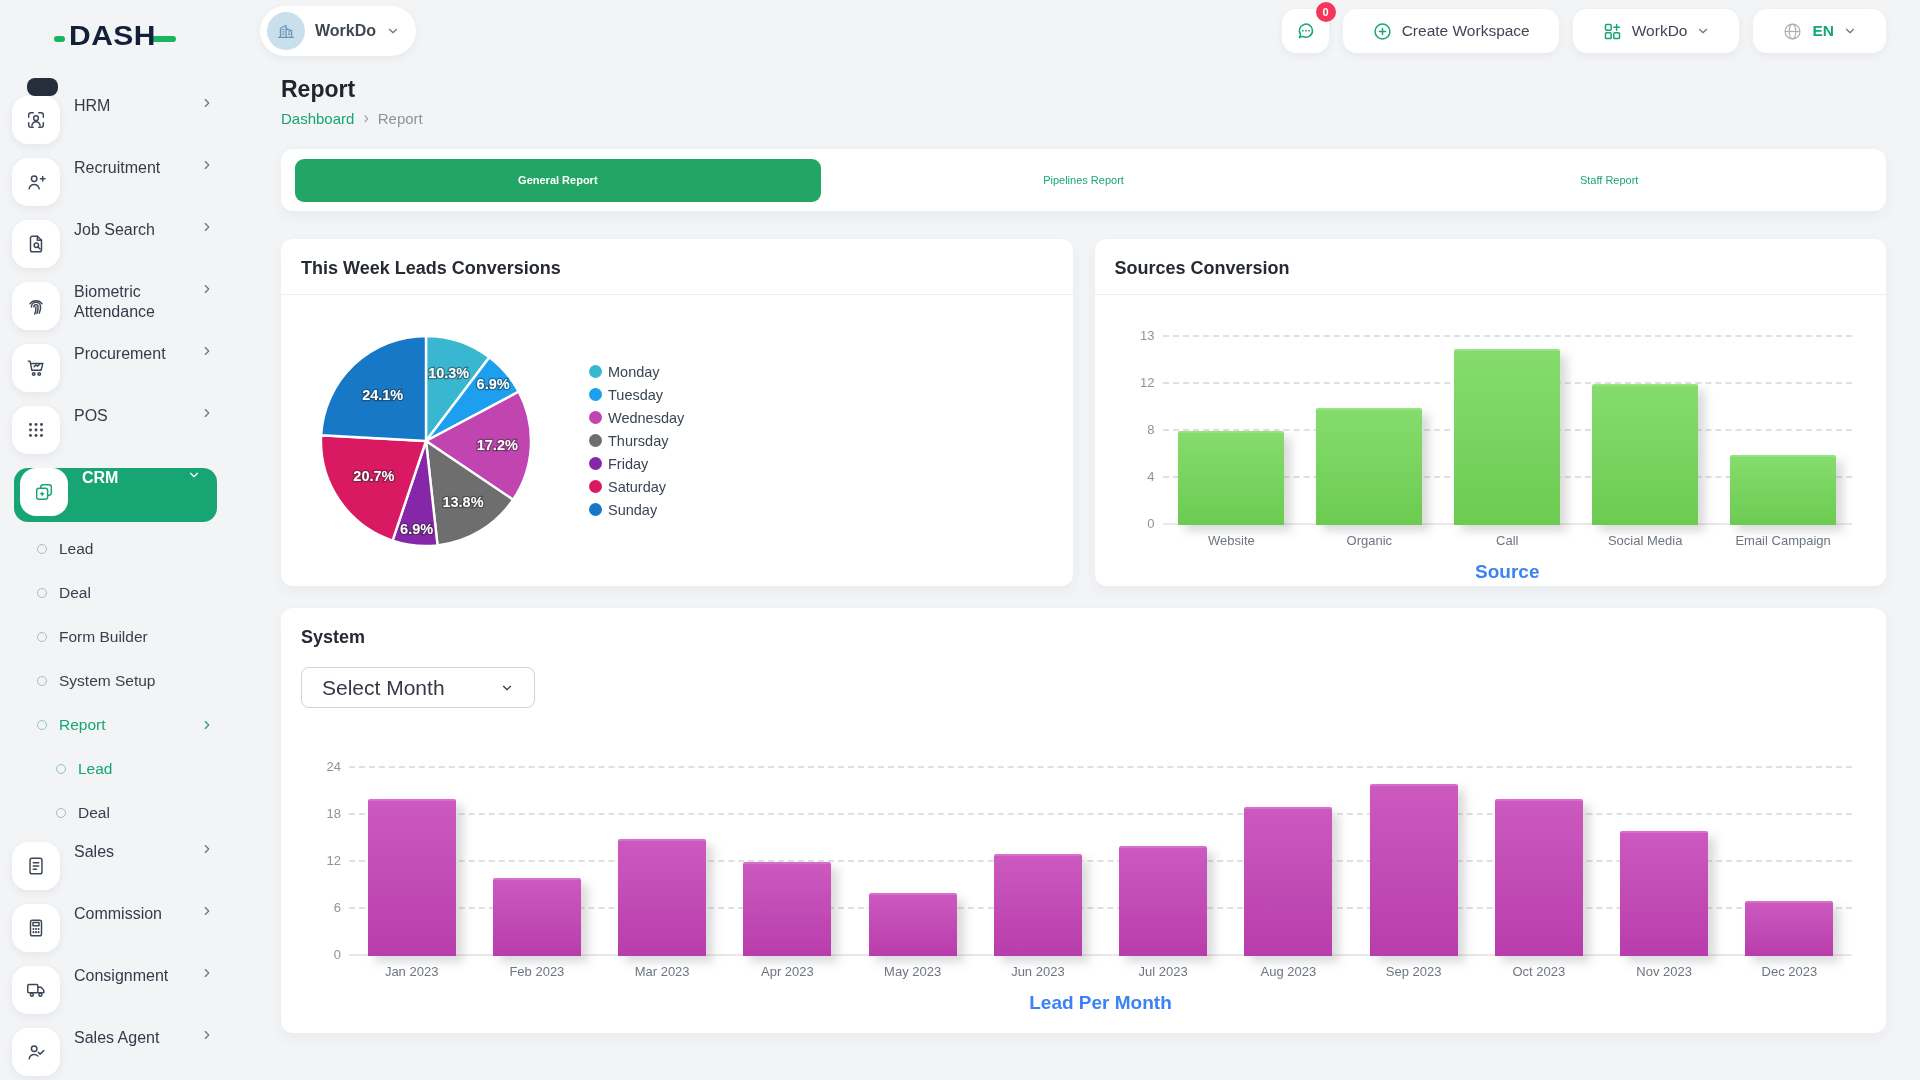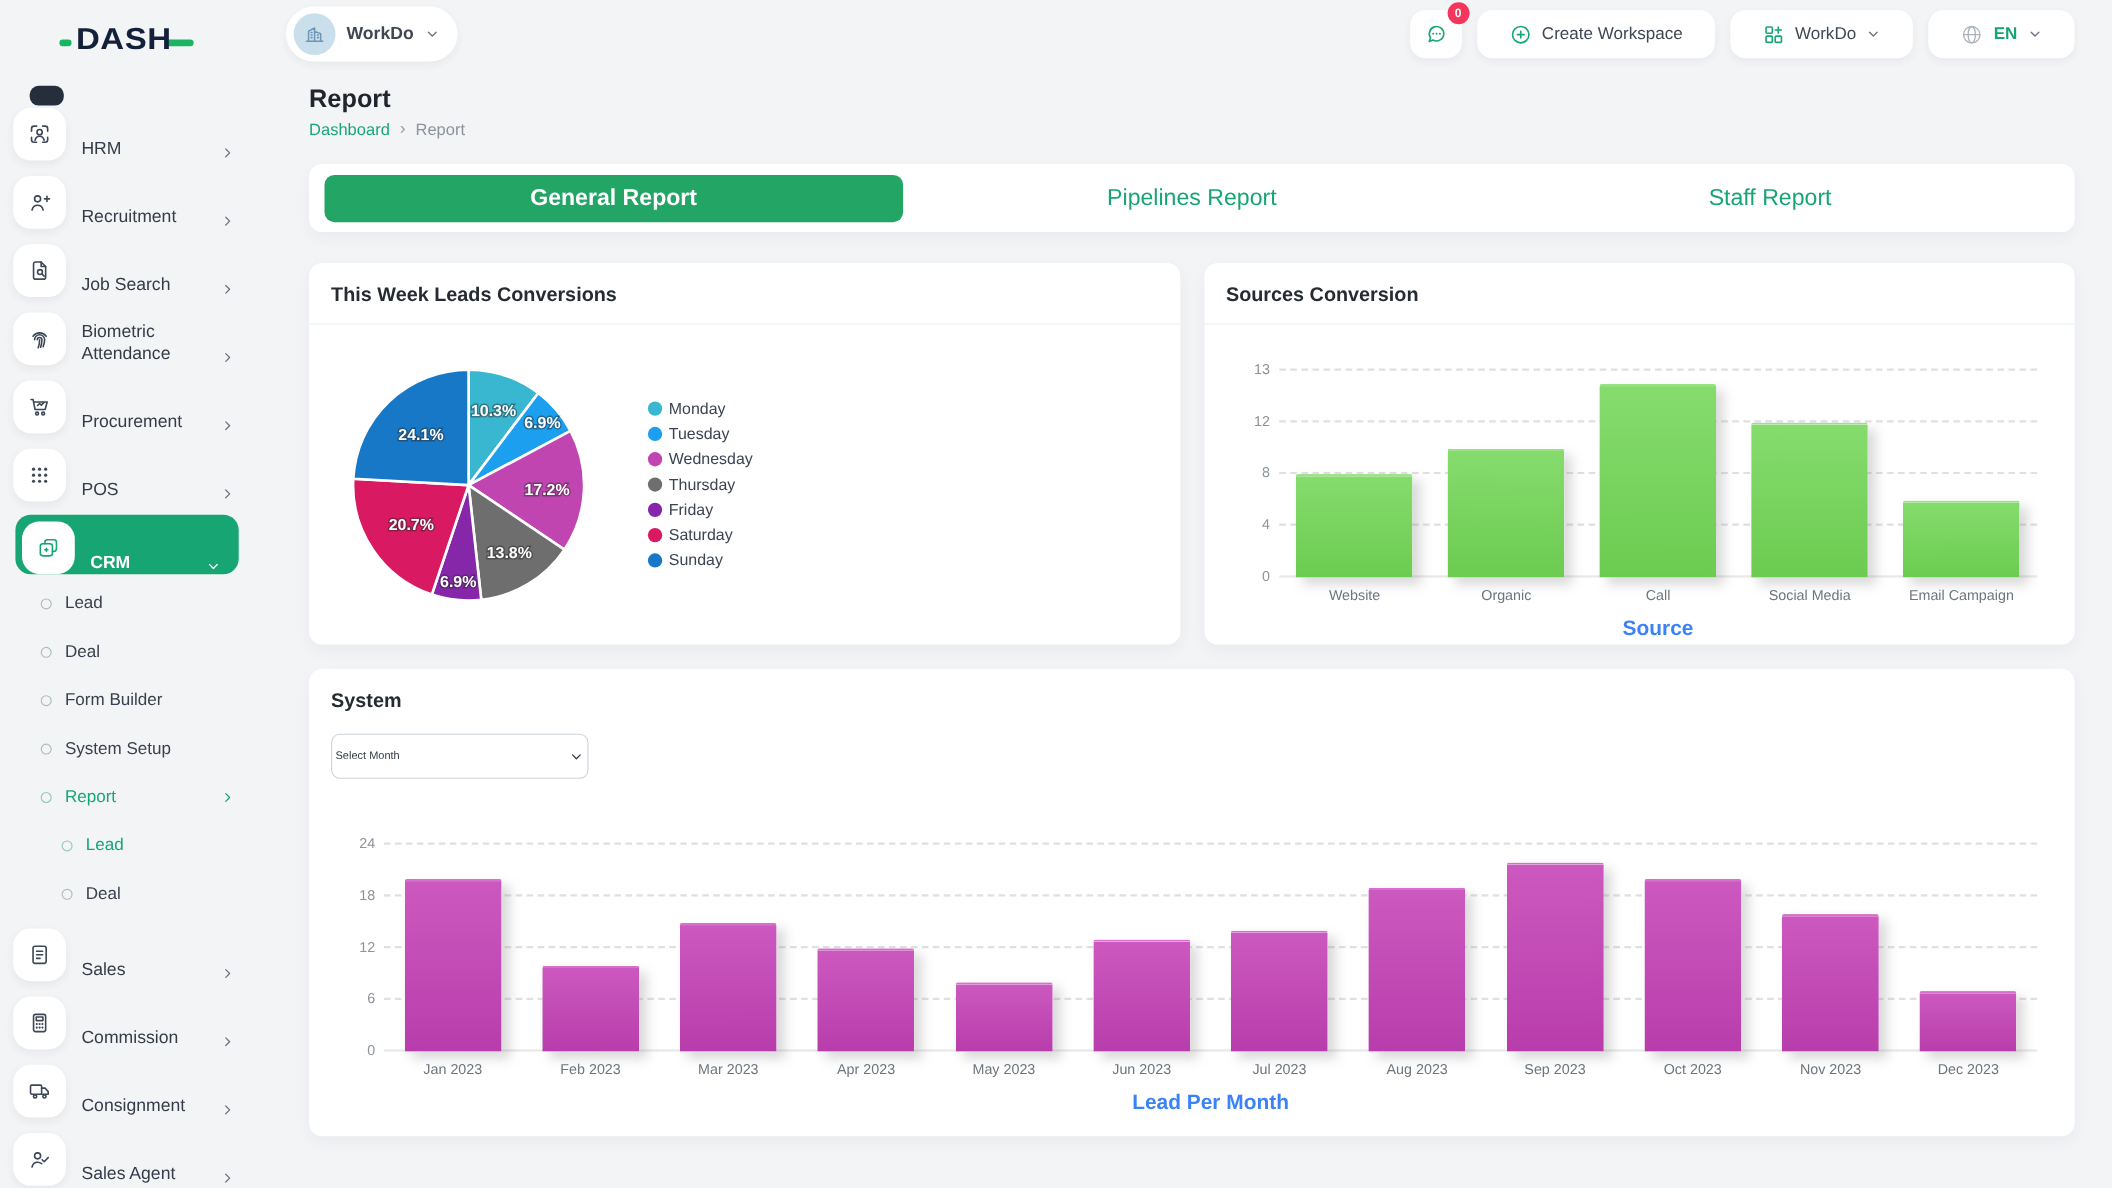--- a/index.html
+++ b/index.html
@@ -7,21 +7,21 @@
   .app{width:1920px;height:1080px;display:flex}
 
   
   .sidebar{width:230px;flex:0 0 230px;height:1080px;position:relative;padding-top:10px;overflow:hidden}
   .logo{display:flex;align-items:center;justify-content:center;height:52px;margin-bottom:14px;gap:4px}
   .logo-dot{width:11px;height:6px;border-radius:3px;background:#19b563;margin-top:6px}
   .logo-text{font-size:30px;font-weight:800;letter-spacing:.5px;color:#13203a;transform:scaleY(.92)}
   .logo-bar{width:26px;height:6px;border-radius:3px;background:#19b563;margin-left:-10px;margin-top:6px}
   .scroll-ghost{position:absolute;left:27px;top:78px;width:31px;height:18px;border-radius:8px;background:#272e3b}
   .nav{padding:20px 0 0 0}
-  .side-item{display:flex;align-items:flex-end;height:50px;margin-bottom:12px;cursor:pointer}
+  .side-item{display:flex;align-items:flex-start;height:50px;margin-bottom:12px;cursor:pointer}
   .side-ic{width:48px;height:48px;flex:0 0 48px;margin-left:12px;border-radius:16px;background:#fff;
     box-shadow:0 3px 8px rgba(40,50,70,.07);display:flex;align-items:center;justify-content:center;color:#3d4757}
   .side-ic svg{width:22px;height:22px;fill:none;stroke:currentColor;stroke-width:1.6;stroke-linecap:round;stroke-linejoin:round}
   .side-label{margin-left:14px;font-size:16px;font-weight:500;color:#343b49;max-width:120px;line-height:1.25}
   .side-chev{margin-left:auto;margin-right:16px;color:#6a7280;display:flex}
   .side-chev svg{width:14px;height:14px;fill:none;stroke:currentColor;stroke-width:2;stroke-linecap:round;stroke-linejoin:round}
   .side-item.active{background:#17a673;border-radius:14px;margin-left:14px;margin-right:13px;height:54px}
   .side-item.active .side-ic{margin-left:6px;color:#17a673;box-shadow:none}
   .side-item.active .side-label{color:#fff;font-weight:700}
   .side-item.active .side-chev{color:#fff}
@@ -55,21 +55,21 @@
 
   .content{flex:1;padding:14px 34px 0 51px;overflow:hidden}
   .page-title{font-size:23px;font-weight:700;color:#21262e;margin-bottom:6px}
   .breadcrumb{display:flex;align-items:center;gap:9px;font-size:15px;margin-bottom:22px}
   .breadcrumb a{color:#17a673;text-decoration:none;cursor:pointer}
   .breadcrumb .sep{color:#9aa1ac;font-size:16px}
   .breadcrumb .cur{color:#8d939c}
 
   .card{background:#fff;border-radius:12px;box-shadow:0 5px 14px rgba(40,50,70,.05)}
   .tabs-card{height:62px;display:flex;align-items:center;padding:11px 14px;margin-bottom:28px}
-  .tab{flex:1;text-align:left;font-size:21px;color:#17a673;font-weight:500;cursor:pointer;height:43px;
+  .tab{flex:1;text-align:left;font-size:11px;color:#17a673;font-weight:500;cursor:pointer;height:43px;
     display:flex;align-items:center;justify-content:center;border-radius:9px}
   .tab.active{background:#23a express;}
   .tab.active{background:#23a566;color:#fff;font-weight:600}
 
   .row{display:flex;gap:22px;margin-bottom:22px}
   .row .card{flex:1;height:347px;display:flex;flex-direction:column}
   .card h2{font-size:18px;font-weight:700;color:#262b33;padding:19px 22px 15px 20px}
   .hdr-line{border-bottom:1px solid #edeff1}
   .card-body{flex:1;position:relative}
 
@@ -90,21 +90,21 @@
   .bar{border-radius:2px 2px 0 0;box-shadow:7px 6px 10px rgba(110,110,110,.25)}
   .bar.green{background:linear-gradient(180deg,#85dc6d,#6ccb51);border-top:2px solid #97e382}
   .bar.magenta{background:linear-gradient(180deg,#cc59bf,#b83dac);border-top:2px solid #d76fcb}
   .x-labels{display:flex;justify-content:space-around;margin:8px 24px 0 58px}
   .x-labels span{flex:1;text-align:center;font-size:13px;color:#6d7680}
   .x-title{text-align:center;margin:13px 24px 0 58px;font-size:19px;font-weight:700;color:#3b82f6}
 
   
   .monthly-card{height:425px;display:flex;flex-direction:column}
   .select{width:234px;height:41px;border:1px solid #ccd2d9;border-radius:8px;margin:4px 0 18px 20px;
-    display:flex;align-items:center;padding:0 3px;font-size:10px;color:#333a45;cursor:pointer;background:#fff}
+    display:flex;align-items:center;padding:0 20px;font-size:21px;color:#333a45;cursor:pointer;background:#fff}
   .select .chev-svg{margin-left:auto;stroke:#333a45}
 </style>
 </head>
 <body>
 
 <div class="app">
 
   <aside class="sidebar">
     <div class="logo">
       <span class="logo-dot"></span>

